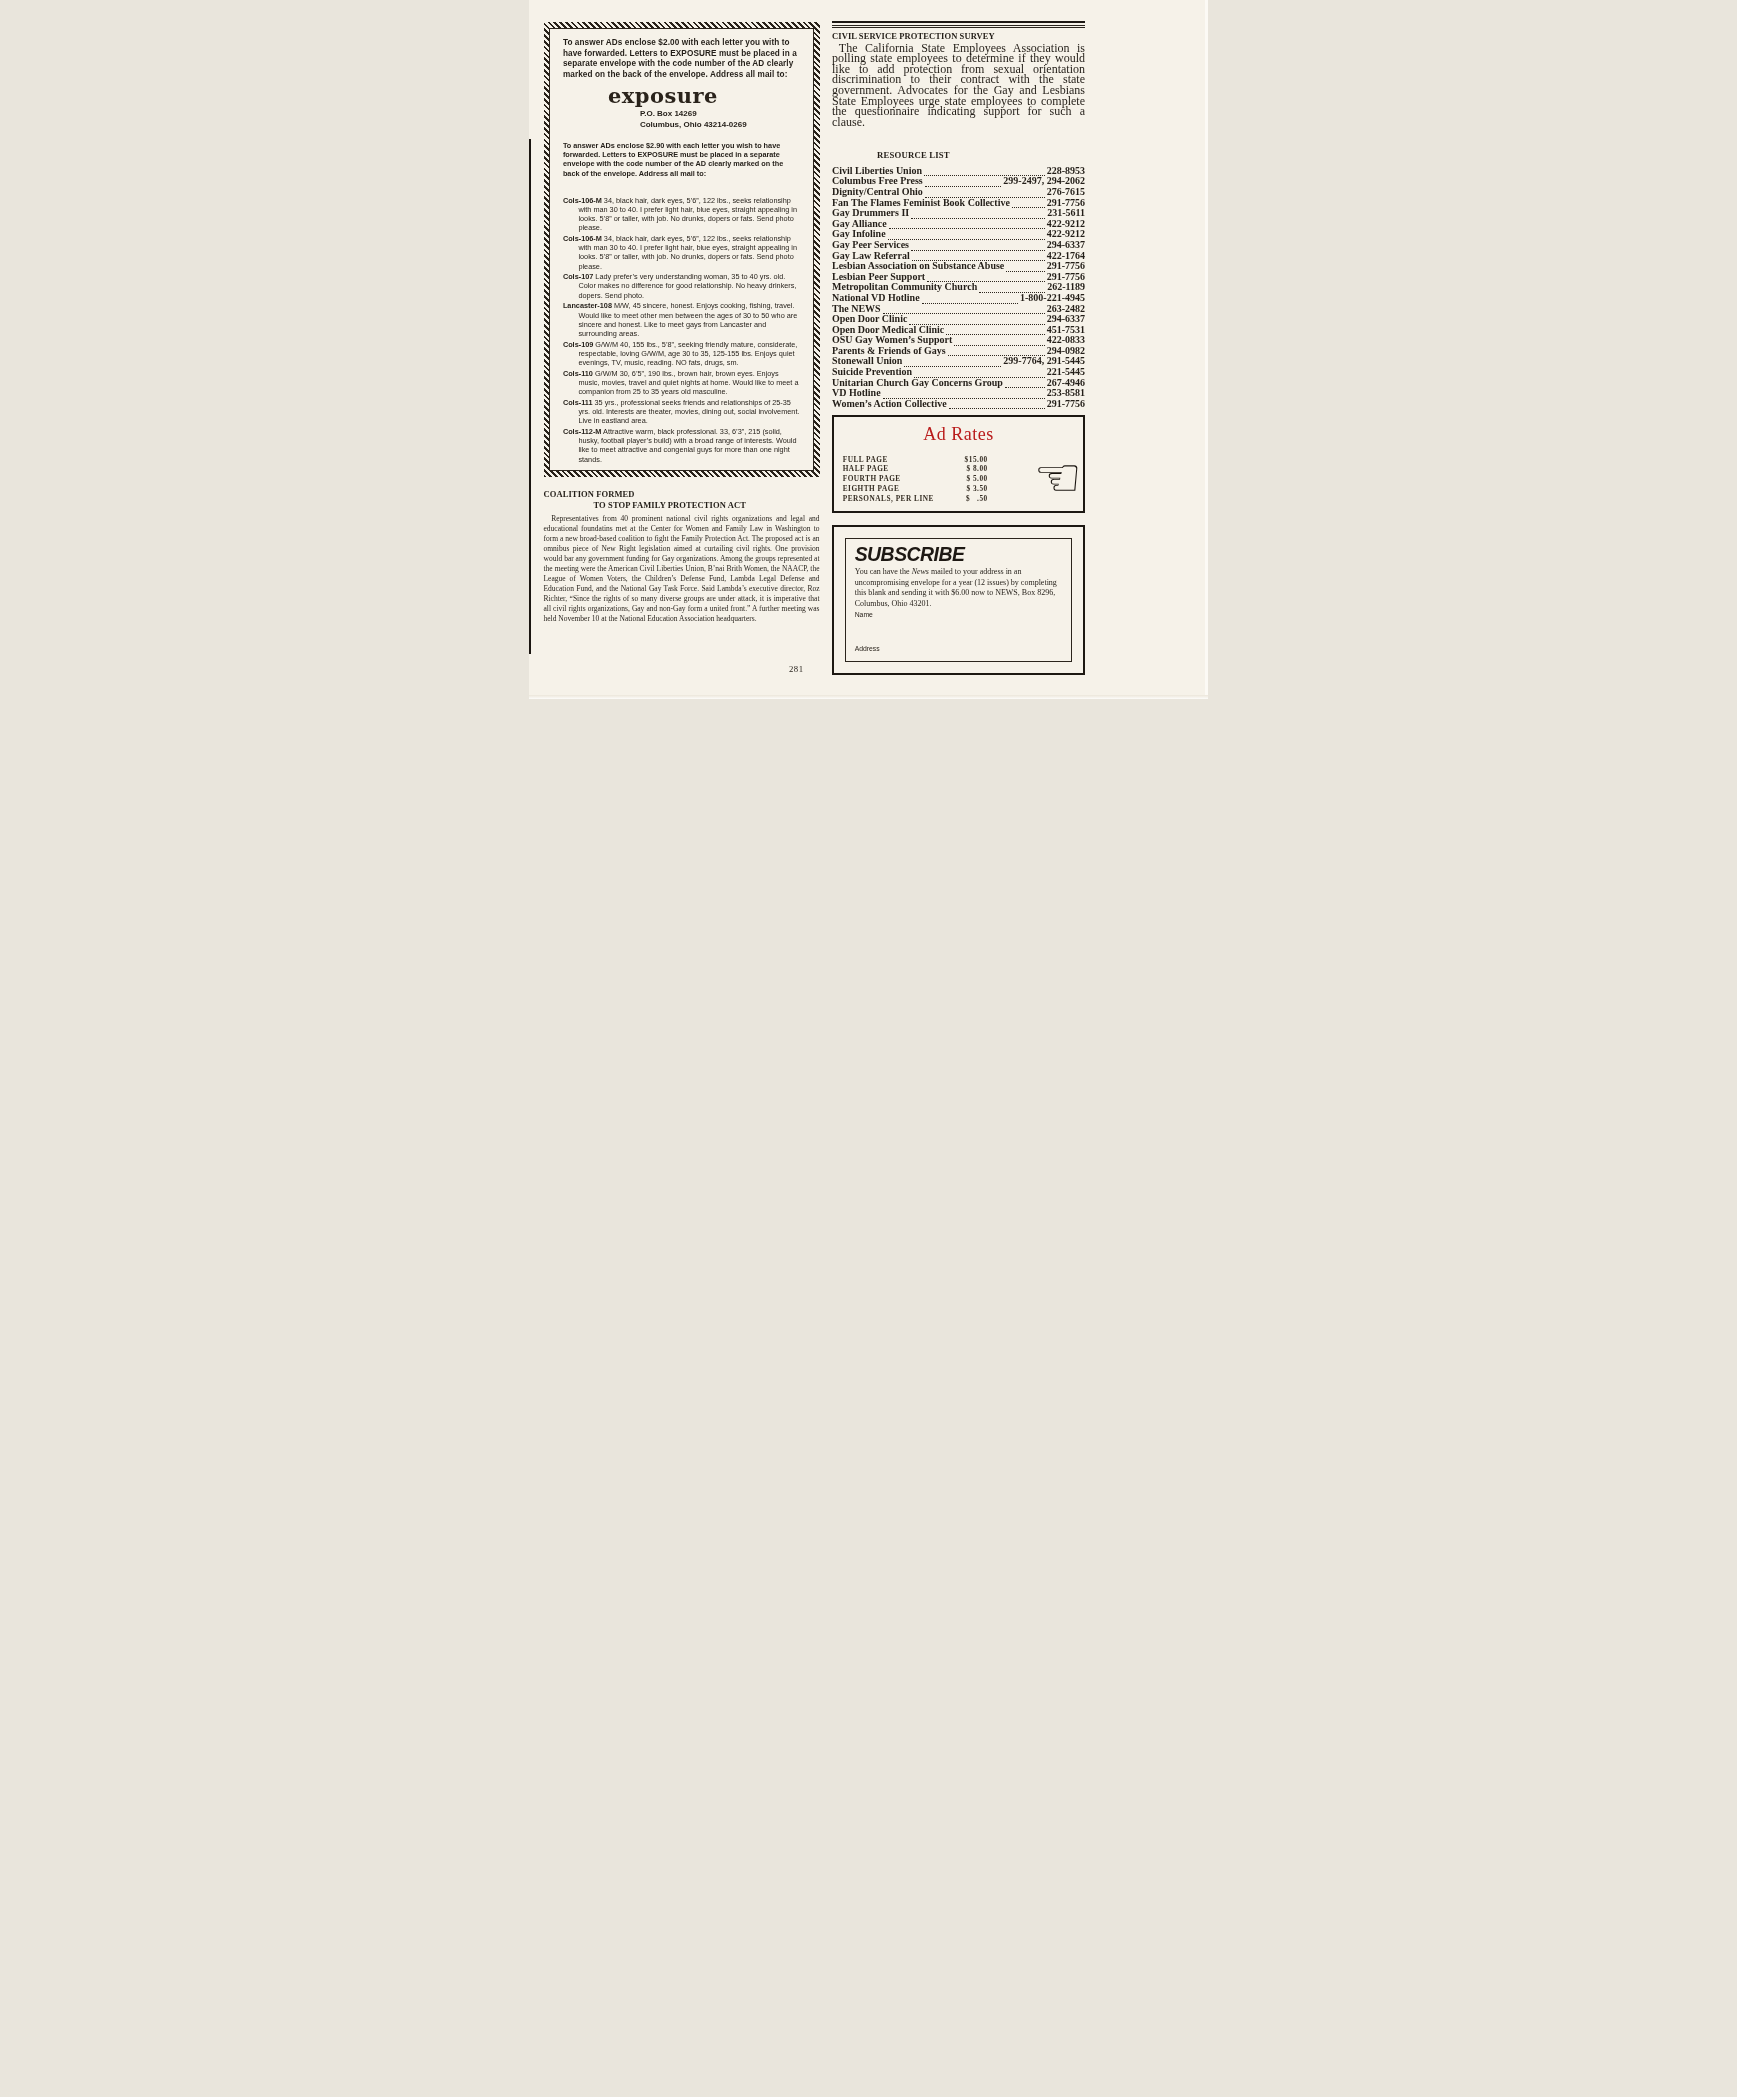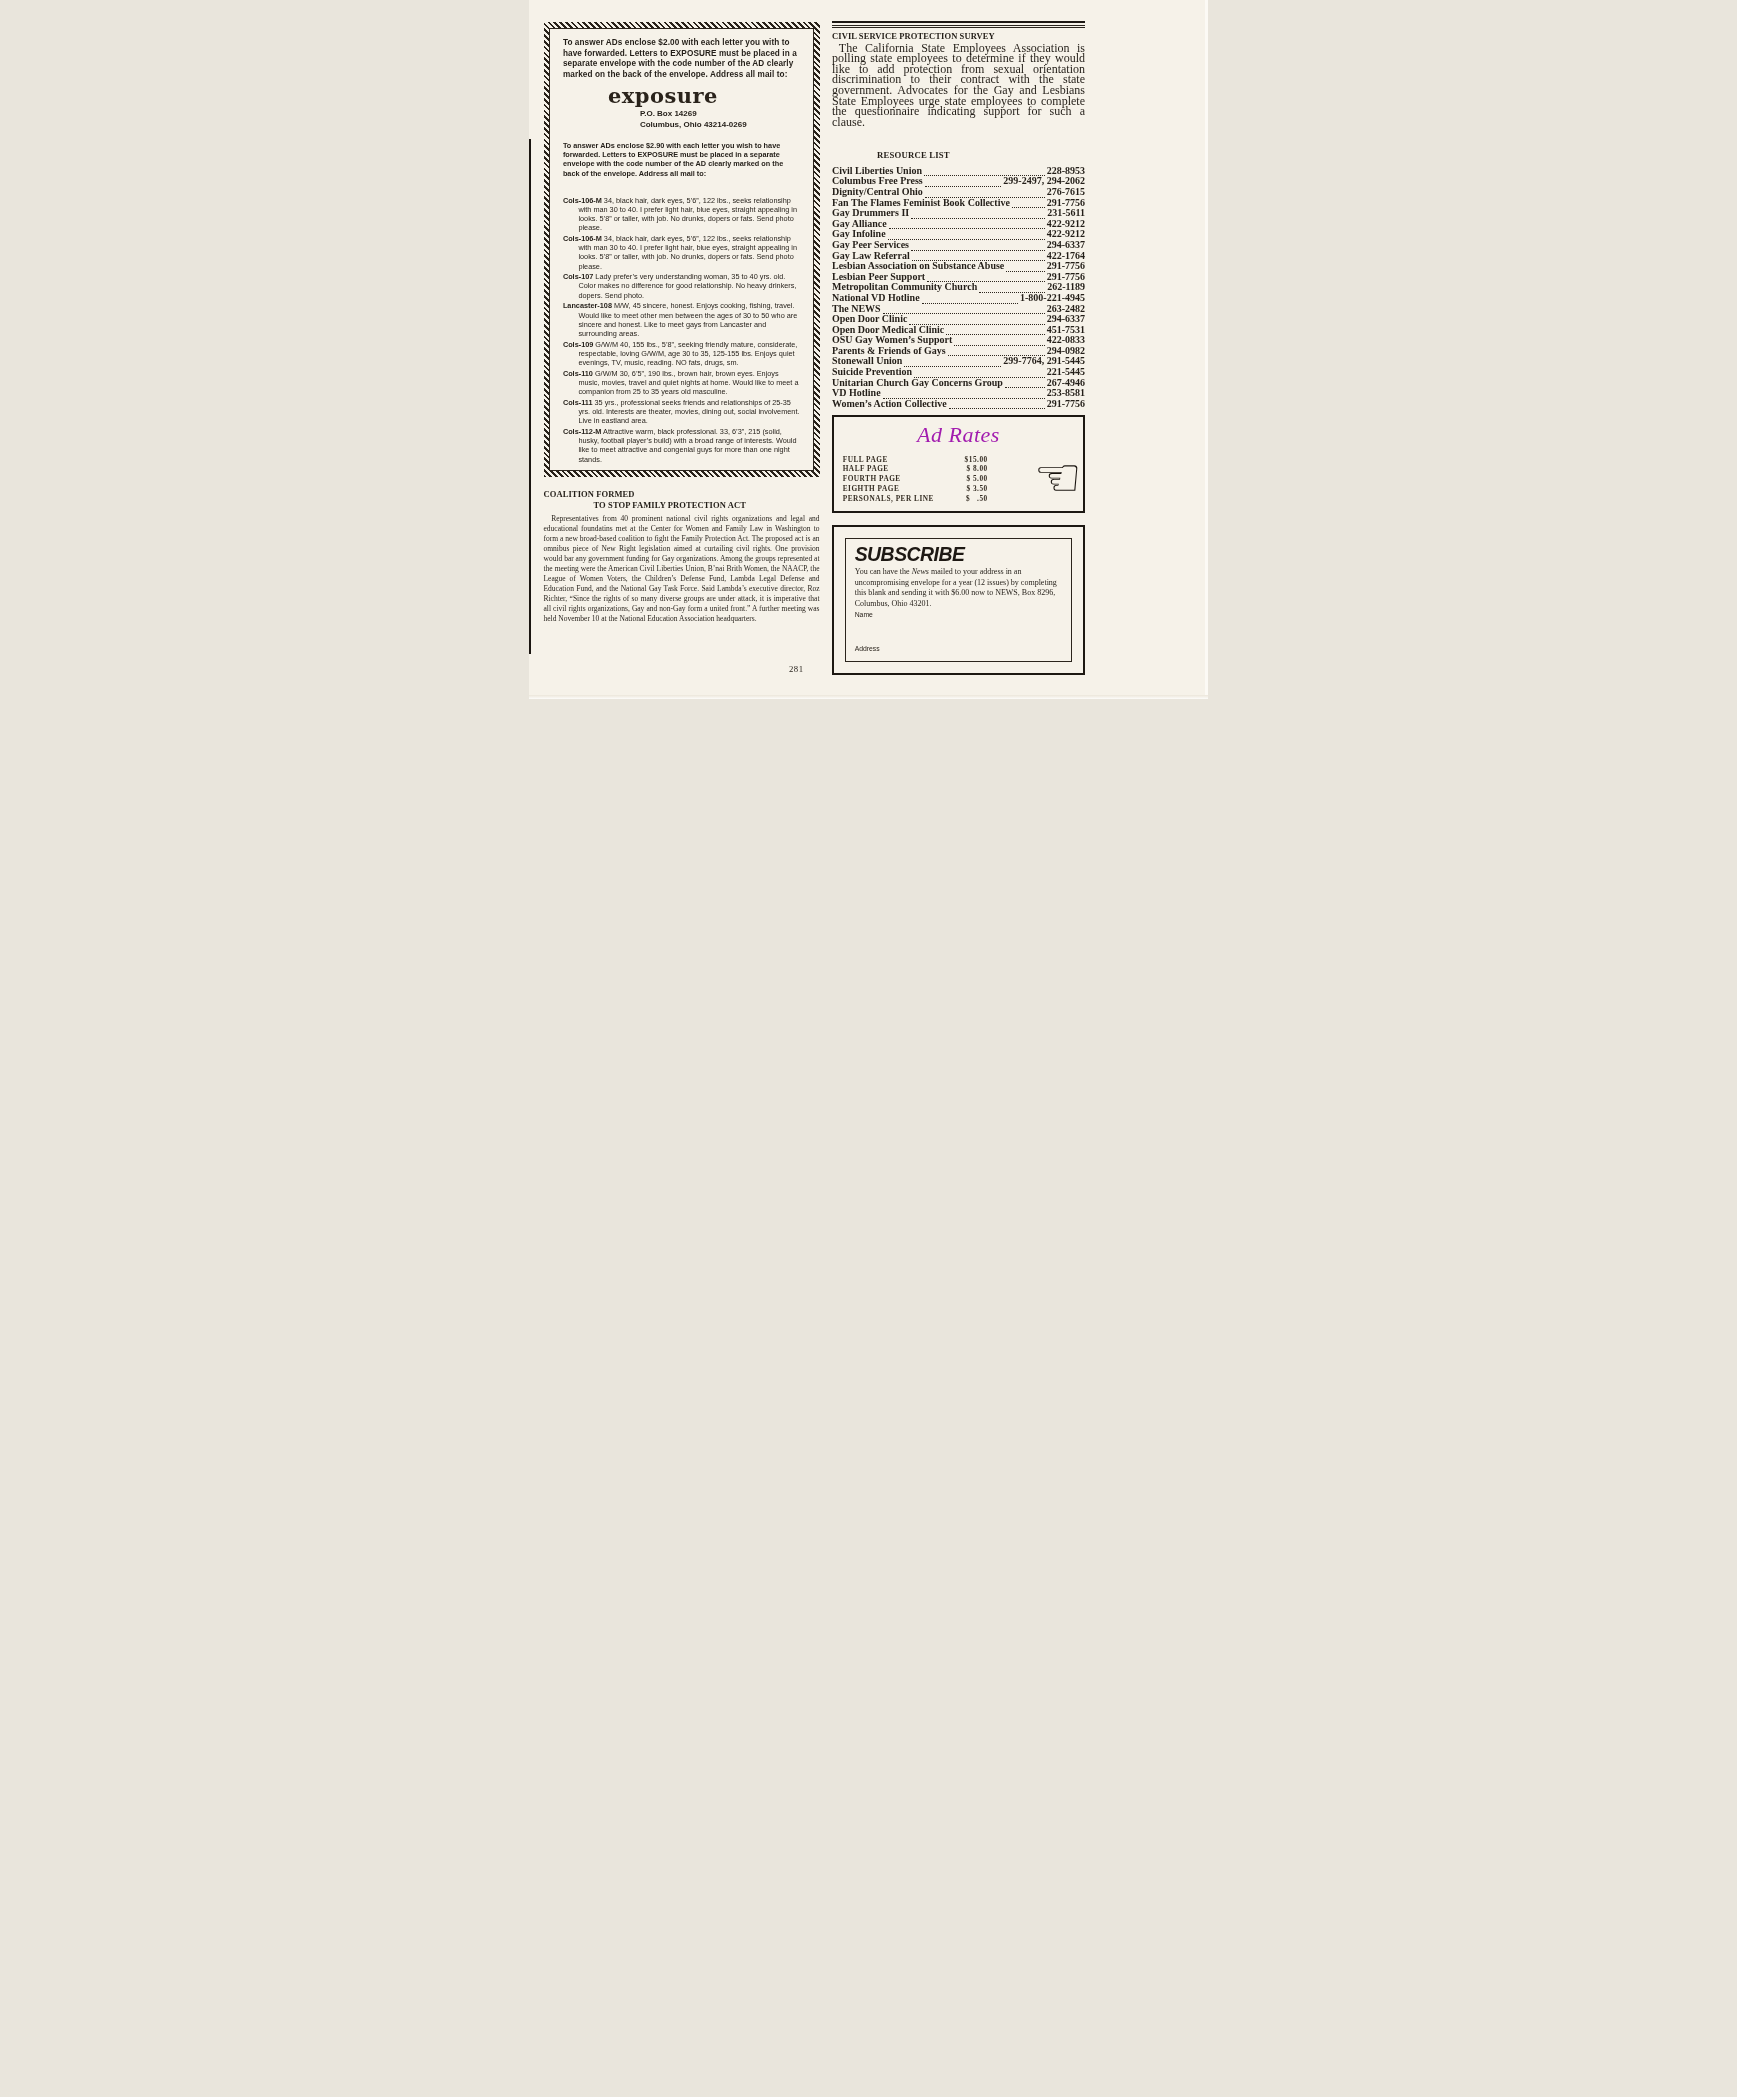--- a/index.html
+++ b/index.html
@@ -59,22 +59,22 @@
   .res-title { margin-top:23px; margin-left:45px; font-family:"Liberation Serif", serif;
     font-weight:bold; font-size:8.7px; letter-spacing:0.2px; line-height:11.6px; }
   .res-list { margin-top:3.9px; }
   .res-row { display:flex; align-items:flex-end; font-family:"Liberation Serif", serif;
     font-weight:bold; font-size:10px; line-height:10.6px; }
   .res-name { white-space:nowrap; }
   .res-dots { flex:1 1 auto; border-bottom:1.2px dotted #2e271f; margin:0 1.9px; height:7.7px; min-width:6.8px; }
   .res-num { white-space:nowrap; }
 
   .adrates-box { position:relative; margin-top:5.8px; border:2.4px solid #1d1812; padding:4.8px 8.7px 7.7px 8.7px; }
-  .adrates-title { text-align:center; font-family:"Liberation Serif", serif; font-style:italic;
-    font-size:22px; line-height:25px; color:#a21caf; letter-spacing:0.5px; }
+  .adrates-title { text-align:center; font-family:"Liberation Serif", serif; 
+    font-size:18px; line-height:25px; color:#b91c1c; letter-spacing:0.5px; }
   .rates { margin-top:7.7px; width:145px; }
   .rate-row { display:flex; justify-content:space-between; font-family:"Liberation Serif", serif;
     font-weight:bold; font-size:7.3px; letter-spacing:0.5px; line-height:9.7px; color:#352d23; }
   .rate-price { white-space:pre; }
   .hand { position:absolute; right:1px; top:34px; font-size:54px; line-height:1;
     font-family:"DejaVu Sans", sans-serif; color:#18130e; }
   .adrates-note { margin-top:11.6px; font-family:"DejaVu Sans Mono", monospace;
     font-size:6.5px; line-height:9.7px; letter-spacing:0.2px; color:#2c251d; white-space:pre; }
   .adrates-note .u { text-decoration:underline; }
 

